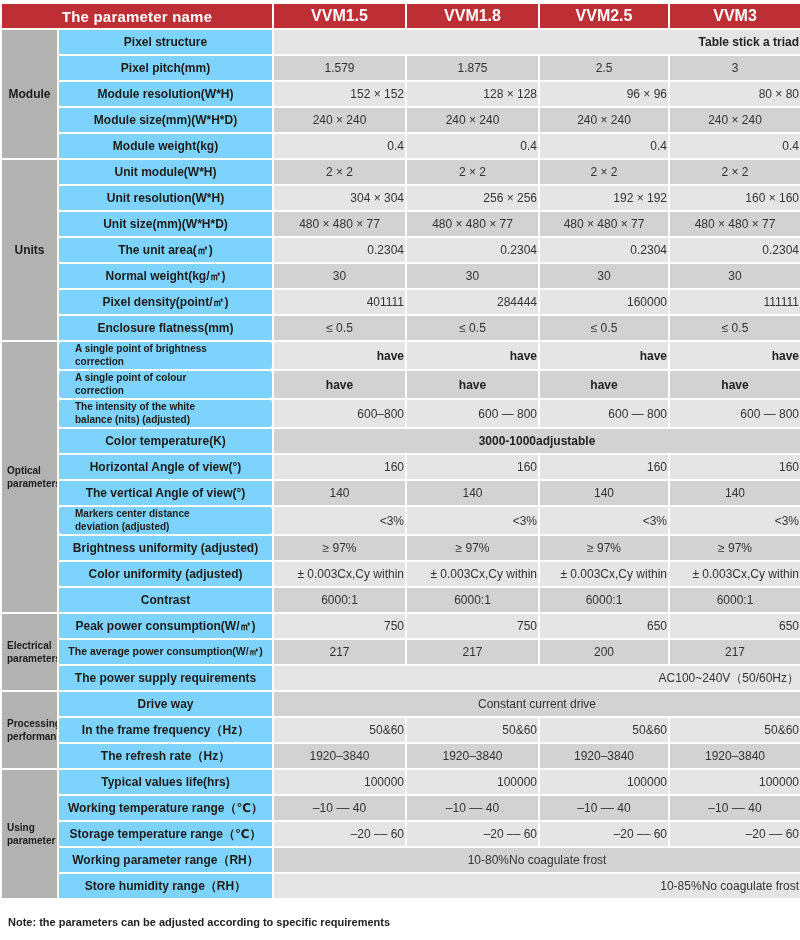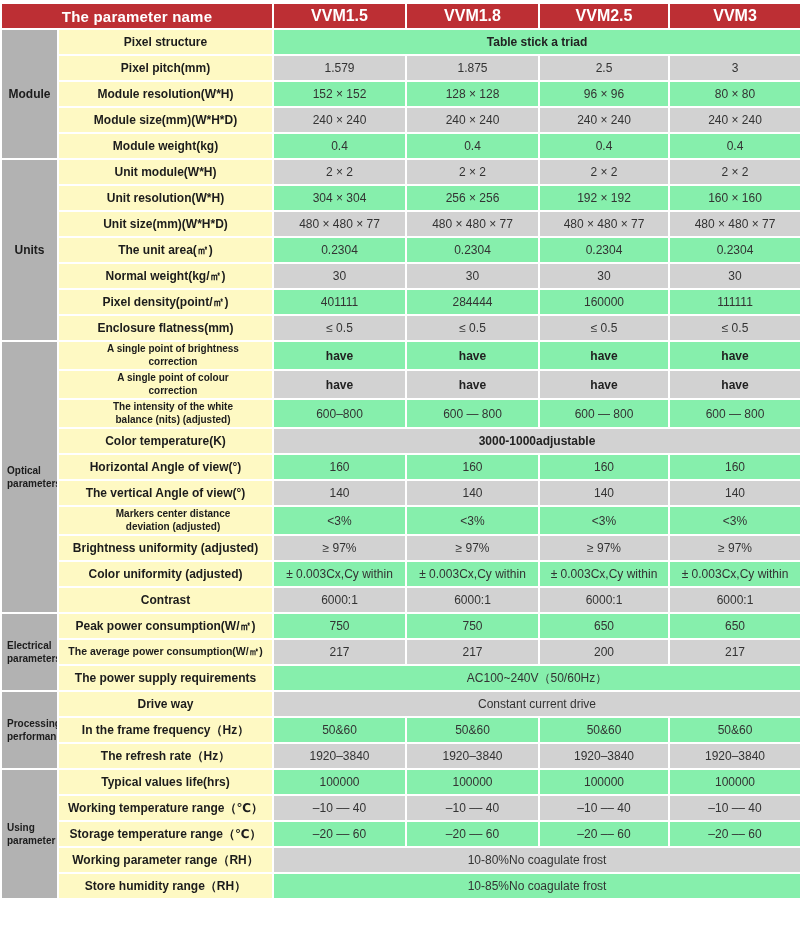--- a/index.html
+++ b/index.html
@@ -7,26 +7,26 @@
   .page{position:relative;width:800px;height:940px;background:#fff;box-sizing:border-box;padding-top:2px;}
   table{border-collapse:collapse;table-layout:fixed;width:800px;}
   th,td{border:2px solid #fff;overflow:hidden;vertical-align:middle;box-sizing:border-box;}
   thead th{background:#bd2f34;color:#fff;height:26px;}
   th.title{font-size:15px;font-weight:bold;letter-spacing:.2px;margin-top:6px;}
   th.colh{font-size:16px;font-weight:bold;}
   tbody td{height:26px;text-align:center;}
   td.cat{background:#b2b2b2;color:#1c1c1c;}
   td.cat.big{font-weight:bold;font-size:12px;text-align:center;}
   td.cat.sm{font-size:10px;font-weight:bold;text-align:left;padding-left:5px;white-space:pre-line;line-height:1.3;}
-  td.lab{background:#fef9c3;color:#1c1c1c;font-weight:bold;font-size:12px;}
-  td.lab.small{font-size:10px;text-align:center;padding-left:16px;white-space:pre-line;line-height:1.25;}
+  td.lab{background:#7dd3fc;color:#1c1c1c;font-weight:bold;font-size:12px;}
+  td.lab.small{font-size:10px;text-align:left;padding-left:16px;white-space:pre-line;line-height:1.25;border-radius:6px;}
   td.lab.shrink{font-size:10.5px;}
   td.val{font-size:12px;color:#333;}
   td.val.b{font-weight:bold;color:#222;}
-  tr.r0 td.val{background:#86efac;}
+  tr.r0 td.val{background:#e5e5e5;text-align:right;}
   tr.r1 td.val{background:#d2d2d2;margin-top:44px;}
   .note{margin:16px 0 0 8px;font-size:11px;font-weight:bold;color:#222;}
 </style>
 </head>
 <body>
 
 <div class="page">
   <table>
     <colgroup>
       <col style="width:57px">
@@ -268,13 +268,14 @@
         <tr class="r1">
           <td class="lab">Working parameter range（RH）</td>
           <td class="val" colspan="4">10-80%No coagulate frost</td>
         </tr>
         <tr class="r0">
           <td class="lab">Store humidity range（RH）</td>
           <td class="val" colspan="4">10-85%No coagulate frost</td>
         </tr>
       </tbody>
   </table>
+  <div class="note">Note: the parameters can be adjusted according to specific requirements</div>
 </div>
 
 </body></html>

